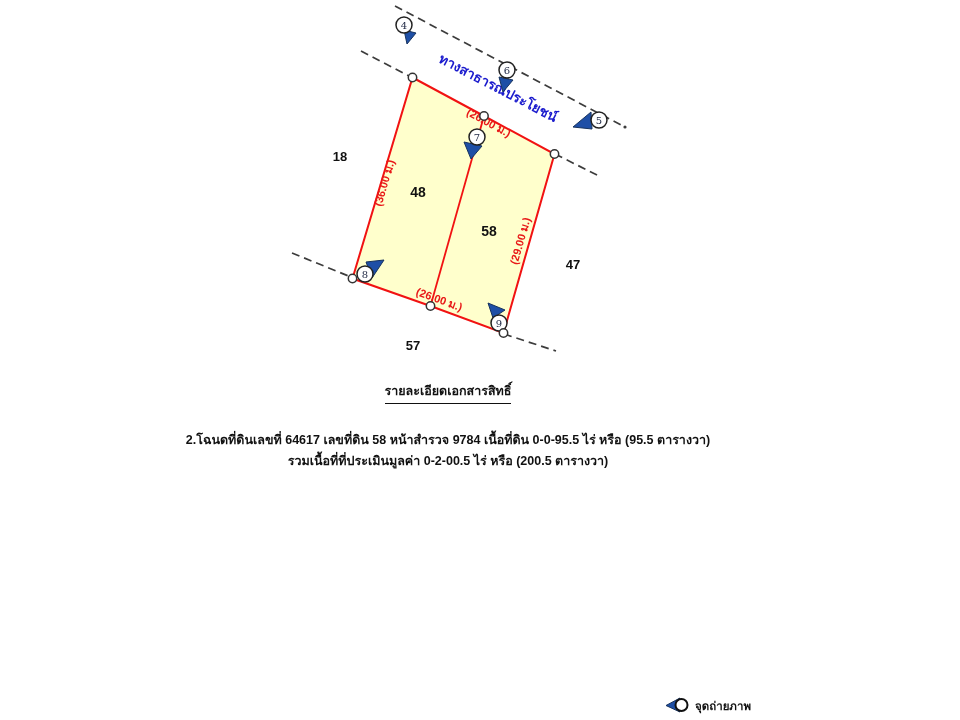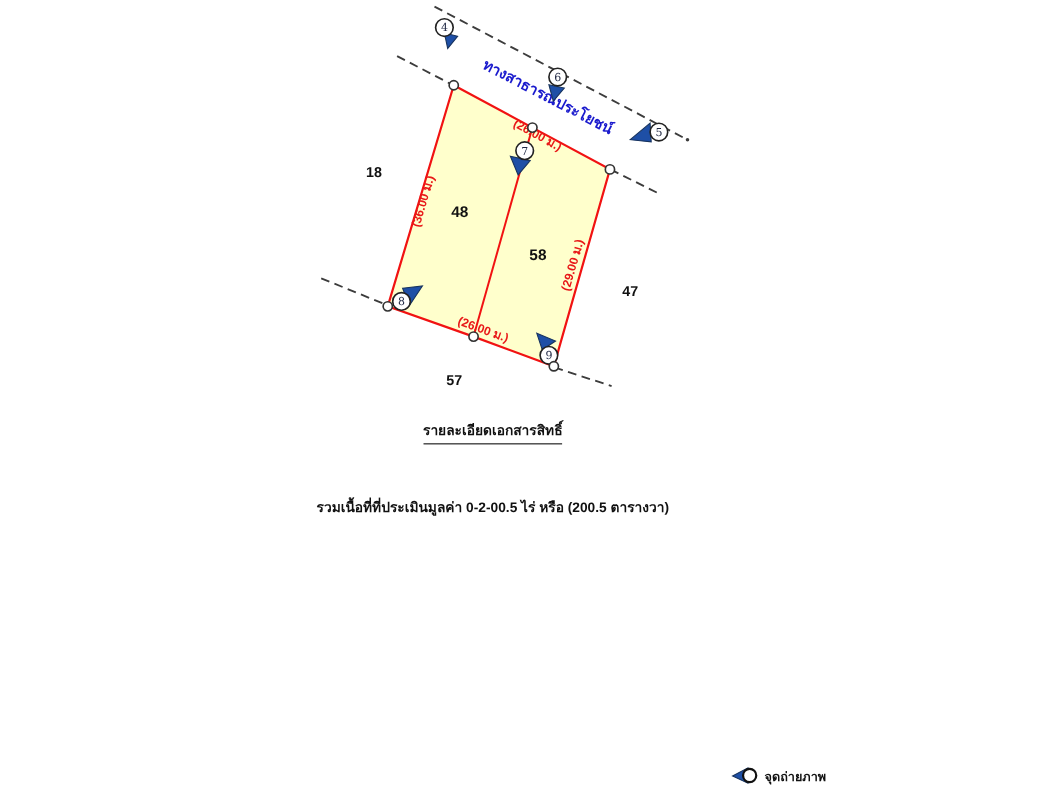--- a/index.html
+++ b/index.html
@@ -190,15 +190,16 @@
     <g>
       <polygon class="flag" points="680,698 680,712 666,705.5" fill="#1E4FA6"></polygon>
       <circle cx="681.5" cy="705" r="6" fill="#ffffff" stroke="#111111" stroke-width="2"></circle>
       <text class="legend-text" x="695" y="710">จุดถ่ายภาพ</text>
     </g>
   </svg>
 
   <div class="details-line details-title-wrap">
     <span class="details-title-inner">รายละเอียดเอกสารสิทธิ์</span>
   </div>
+  <div class="details-line line2">2.โฉนดที่ดินเลขที่ 64617 เลขที่ดิน 58 หน้าสำรวจ 9784 เนื้อที่ดิน 0-0-95.5 ไร่ หรือ (95.5 ตารางวา)</div>
   <div class="details-line line3">รวมเนื้อที่ที่ประเมินมูลค่า 0-2-00.5 ไร่ หรือ (200.5 ตารางวา)</div>
 
 </div>
 
 </body></html>

